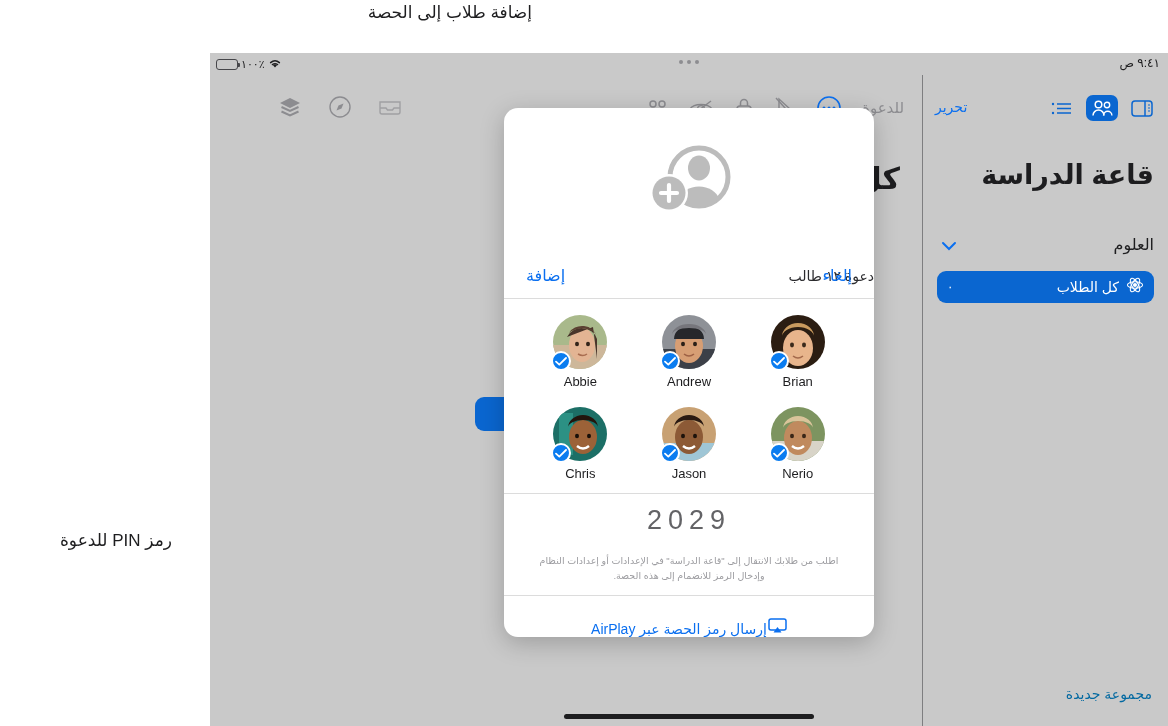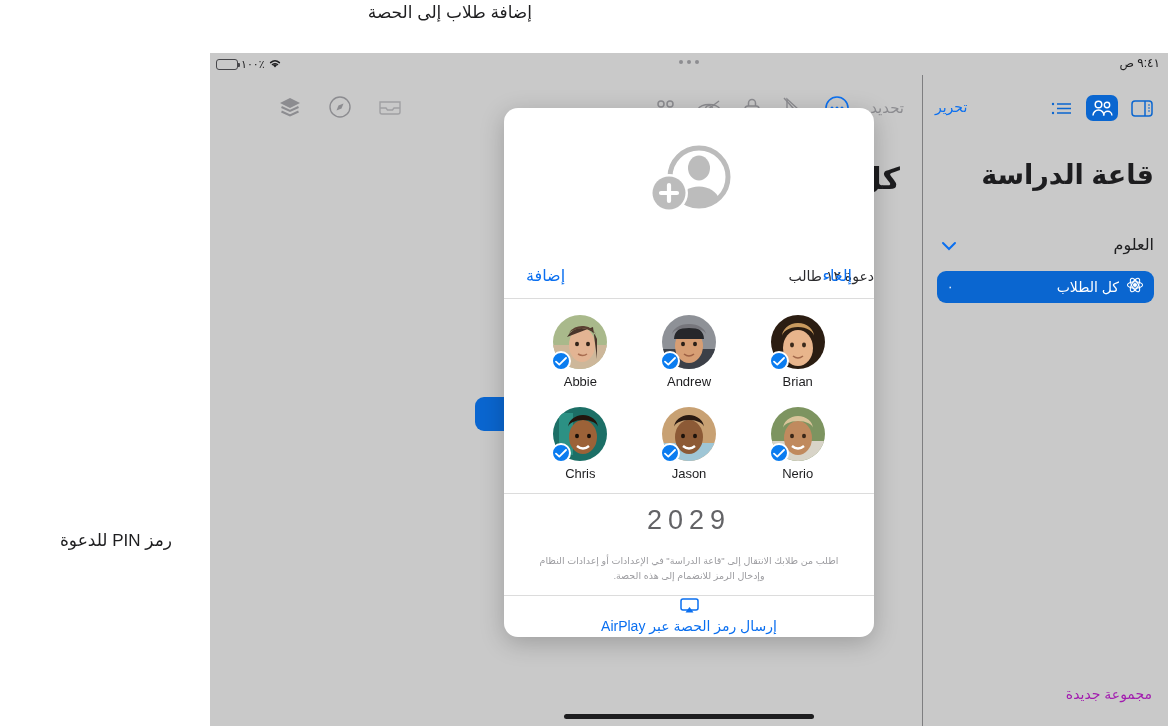--- a/index.html
+++ b/index.html
@@ -231,21 +231,21 @@
     box-sizing: border-box;
     gap: 7px;
   }
   #all-students-label { font-size: 14px; }
   #all-students-count { margin-right: auto; font-size: 12px; opacity: .95; }
   #new-group-btn {
     position: absolute;
     bottom: 24px;
     right: 16px;
     font-size: 14px;
-    color: #a21caf;
+    color: #0369a1;
   }
 
   
   #home-indicator {
     position: absolute;
     bottom: 7px;
     left: 50%;
     transform: translateX(-50%);
     width: 250px;
     height: 5px;
@@ -345,27 +345,26 @@
     margin-top: 18px;
     font-size: 9.5px;
     color: #9c9ca0;
     line-height: 1.5;
     direction: rtl;
   }
   #airplay-row {
     border-top: 1px solid #dcdcdc;
     height: 41px;
     display: flex;
-    align-items: center;
+    align-items: flex-end;
     justify-content: center;
     gap: 1px;
     color: #0a6ff0;
     font-size: 14px;
     direction: rtl;
-    flex-direction: column;
   }
 </style>
 </head>
 <body>
 
 <div id="callout-top-label" class="callout-label">إضافة طلاب إلى الحصة</div>
 <div id="leader-top-vert"></div>
 
 <div id="callout-left-label" class="callout-label">رمز PIN للدعوة</div>
 <div id="leader-left-horz"></div>
@@ -392,21 +391,21 @@
   <div id="multitask-handle">
     <i></i>
       <i></i>
       <i></i>
   </div>
 
   <div id="content-area">
 
     <div id="main-toolbar">
       <div id="toolbar-right-group">
-        <span class="tb-label">تحديد</span>
+        <span class="tb-label">للدعوة</span>
         <span>
           <svg width="26" height="26" viewBox="0 0 26 26" class="tb-icon">
             <circle cx="13" cy="13" r="11" stroke="#0a6ff0" stroke-width="1.6" fill="none"></circle>
             <circle cx="8" cy="13" r="1.5" fill="#0a6ff0"></circle>
               <circle cx="13" cy="13" r="1.5" fill="#0a6ff0"></circle>
               <circle cx="18" cy="13" r="1.5" fill="#0a6ff0"></circle>
           </svg>
         </span>
         <span>
           <svg width="22" height="24" viewBox="0 0 22 24" class="tb-icon">

